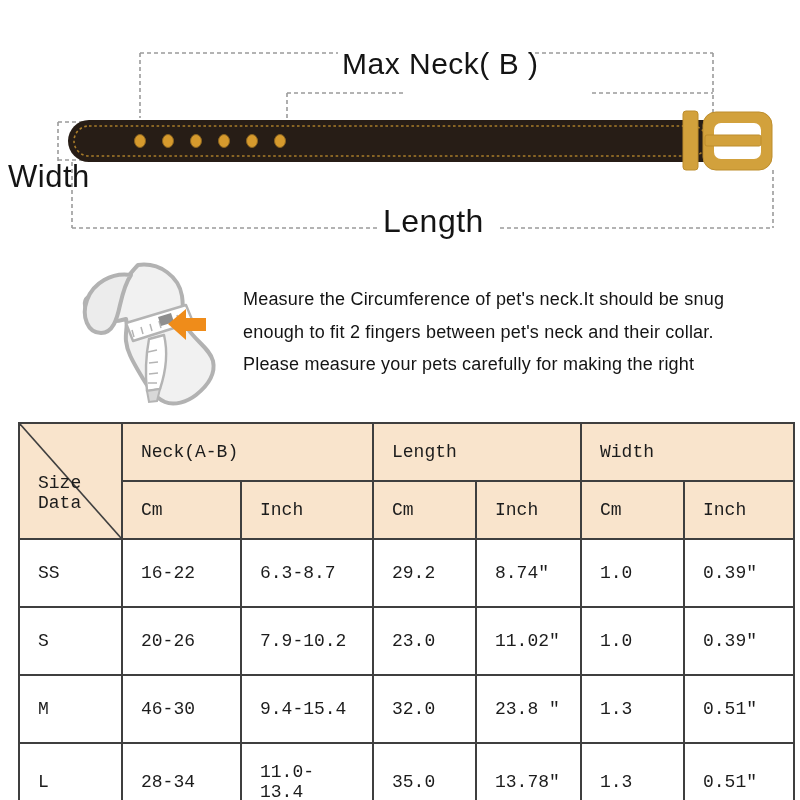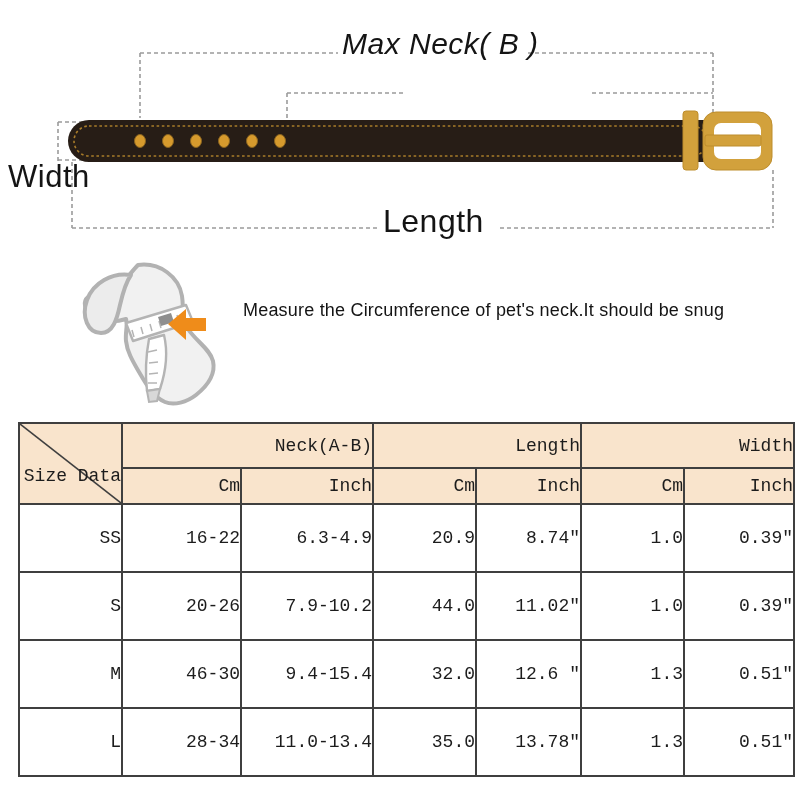--- a/index.html
+++ b/index.html
@@ -15,38 +15,38 @@
   .hole{fill:var(--hole);stroke:#8a6420;stroke-width:1;}
   .gold{fill:var(--gold);stroke:#bd8d2c;stroke-width:1;}
   .dogbody{fill:#f1f1f1;stroke:#b2b2b2;stroke-width:4;stroke-linejoin:round;}
   .ear{fill:#ececec;stroke:#b2b2b2;stroke-width:4;stroke-linejoin:round;}
   .tape{fill:#ffffff;stroke:#b4b4b4;stroke-width:2.4;stroke-linejoin:round;}
   .tick{stroke:#b4b4b4;stroke-width:1.5;}
   .arrow{fill:var(--arrow);}
 
   .diagram-label{position:absolute;font-size:30px;color:#141414;
                  white-space:nowrap;letter-spacing:.5px;}
-  #max-neck-label{left:342px;top:27px;font-style:italic;}
+  #max-neck-label{left:342px;top:47px;}
   #min-neck-label{left:412px;top:74px;}
   #width-label{left:8px;top:159px;font-size:31px;}
   #length-label{left:383px;top:203px;font-size:32px;}
 
   
-  .instructions{position:absolute;left:243px;top:294px;font-size:18px;
+  .instructions{position:absolute;left:243px;top:283px;font-size:18px;
                 line-height:32.5px;color:#141414;letter-spacing:.2px;}
   .instructions div{white-space:nowrap;}
 
   
   table.size-table{position:absolute;left:18px;top:422px;width:775px;
         border-collapse:collapse;table-layout:fixed;
         font-family:"Liberation Mono","DejaVu Sans Mono",monospace;
         color:#1c1c1c;}
   .size-table td,.size-table th{border:2px solid var(--table-border);
-        text-align:right;vertical-align:middle;font-weight:normal;
-        padding:0;font-size:18px;}
+        text-align:left;vertical-align:middle;font-weight:normal;
+        padding:18px;font-size:18px;}
   .size-table th.hdr{background:var(--header-bg);}
   .size-table tr.group-row{height:45px;}
   .size-table tr.unit-row{height:36px;}
   .size-table tr.data-row{height:68px;margin-left:12px;}
   td.corner{position:relative;background:var(--header-bg);}
   td.corner svg{position:absolute;left:0;top:0;width:100%;height:100%;}
   td.corner .corner-text{position:relative;display:block;padding-top:24px;font-family:Liberation Mono, monospace;}
 </style>
 </head>
 <body>
@@ -105,20 +105,22 @@
       <polygon class="arrow" points="168,324 186,309 186,318 206,318 206,331 186,331 186,340"></polygon>
     </g>
   </svg>
 
   <div class="diagram-label" id="max-neck-label">Max Neck( B )</div>
   <div class="diagram-label" id="width-label">Width</div>
   <div class="diagram-label" id="length-label">Length</div>
 
   <div class="instructions">
     <div>Measure the Circumference of pet's neck.It should be snug</div>
+    <div>enough to fit 2 fingers between pet's neck and their collar.</div>
+    <div>Please measure your pets carefully for making the right</div>
   </div>
 </div>
 
 <table class="size-table">
   <colgroup>
     <col style="width:103px">
       <col style="width:119px">
       <col style="width:132px">
     <col style="width:103px">
       <col style="width:105px">
@@ -141,41 +143,41 @@
     <th class="hdr">Cm</th>
     <th class="hdr">Inch</th>
     <th class="hdr">Cm</th>
     <th class="hdr">Inch</th>
     <th class="hdr">Cm</th>
     <th class="hdr">Inch</th>
   </tr>
   <tr class="data-row">
     <td>SS</td>
     <td>16-22</td>
-    <td>6.3-4.9</td>
-    <td>20.9</td>
+    <td>6.3-8.7</td>
+    <td>29.2</td>
     <td>8.74″</td>
     <td>1.0</td>
     <td>0.39″</td>
   </tr>
   <tr class="data-row">
     <td>S</td>
     <td>20-26</td>
     <td>7.9-10.2</td>
-    <td>44.0</td>
+    <td>23.0</td>
     <td>11.02″</td>
     <td>1.0</td>
     <td>0.39″</td>
   </tr>
   <tr class="data-row">
     <td>M</td>
     <td>46-30</td>
     <td>9.4-15.4</td>
     <td>32.0</td>
-    <td>12.6 ″</td>
+    <td>23.8 ″</td>
     <td>1.3</td>
     <td>0.51″</td>
   </tr>
   <tr class="data-row">
     <td>L</td>
     <td>28-34</td>
     <td>11.0-13.4</td>
     <td>35.0</td>
     <td>13.78″</td>
     <td>1.3</td>

